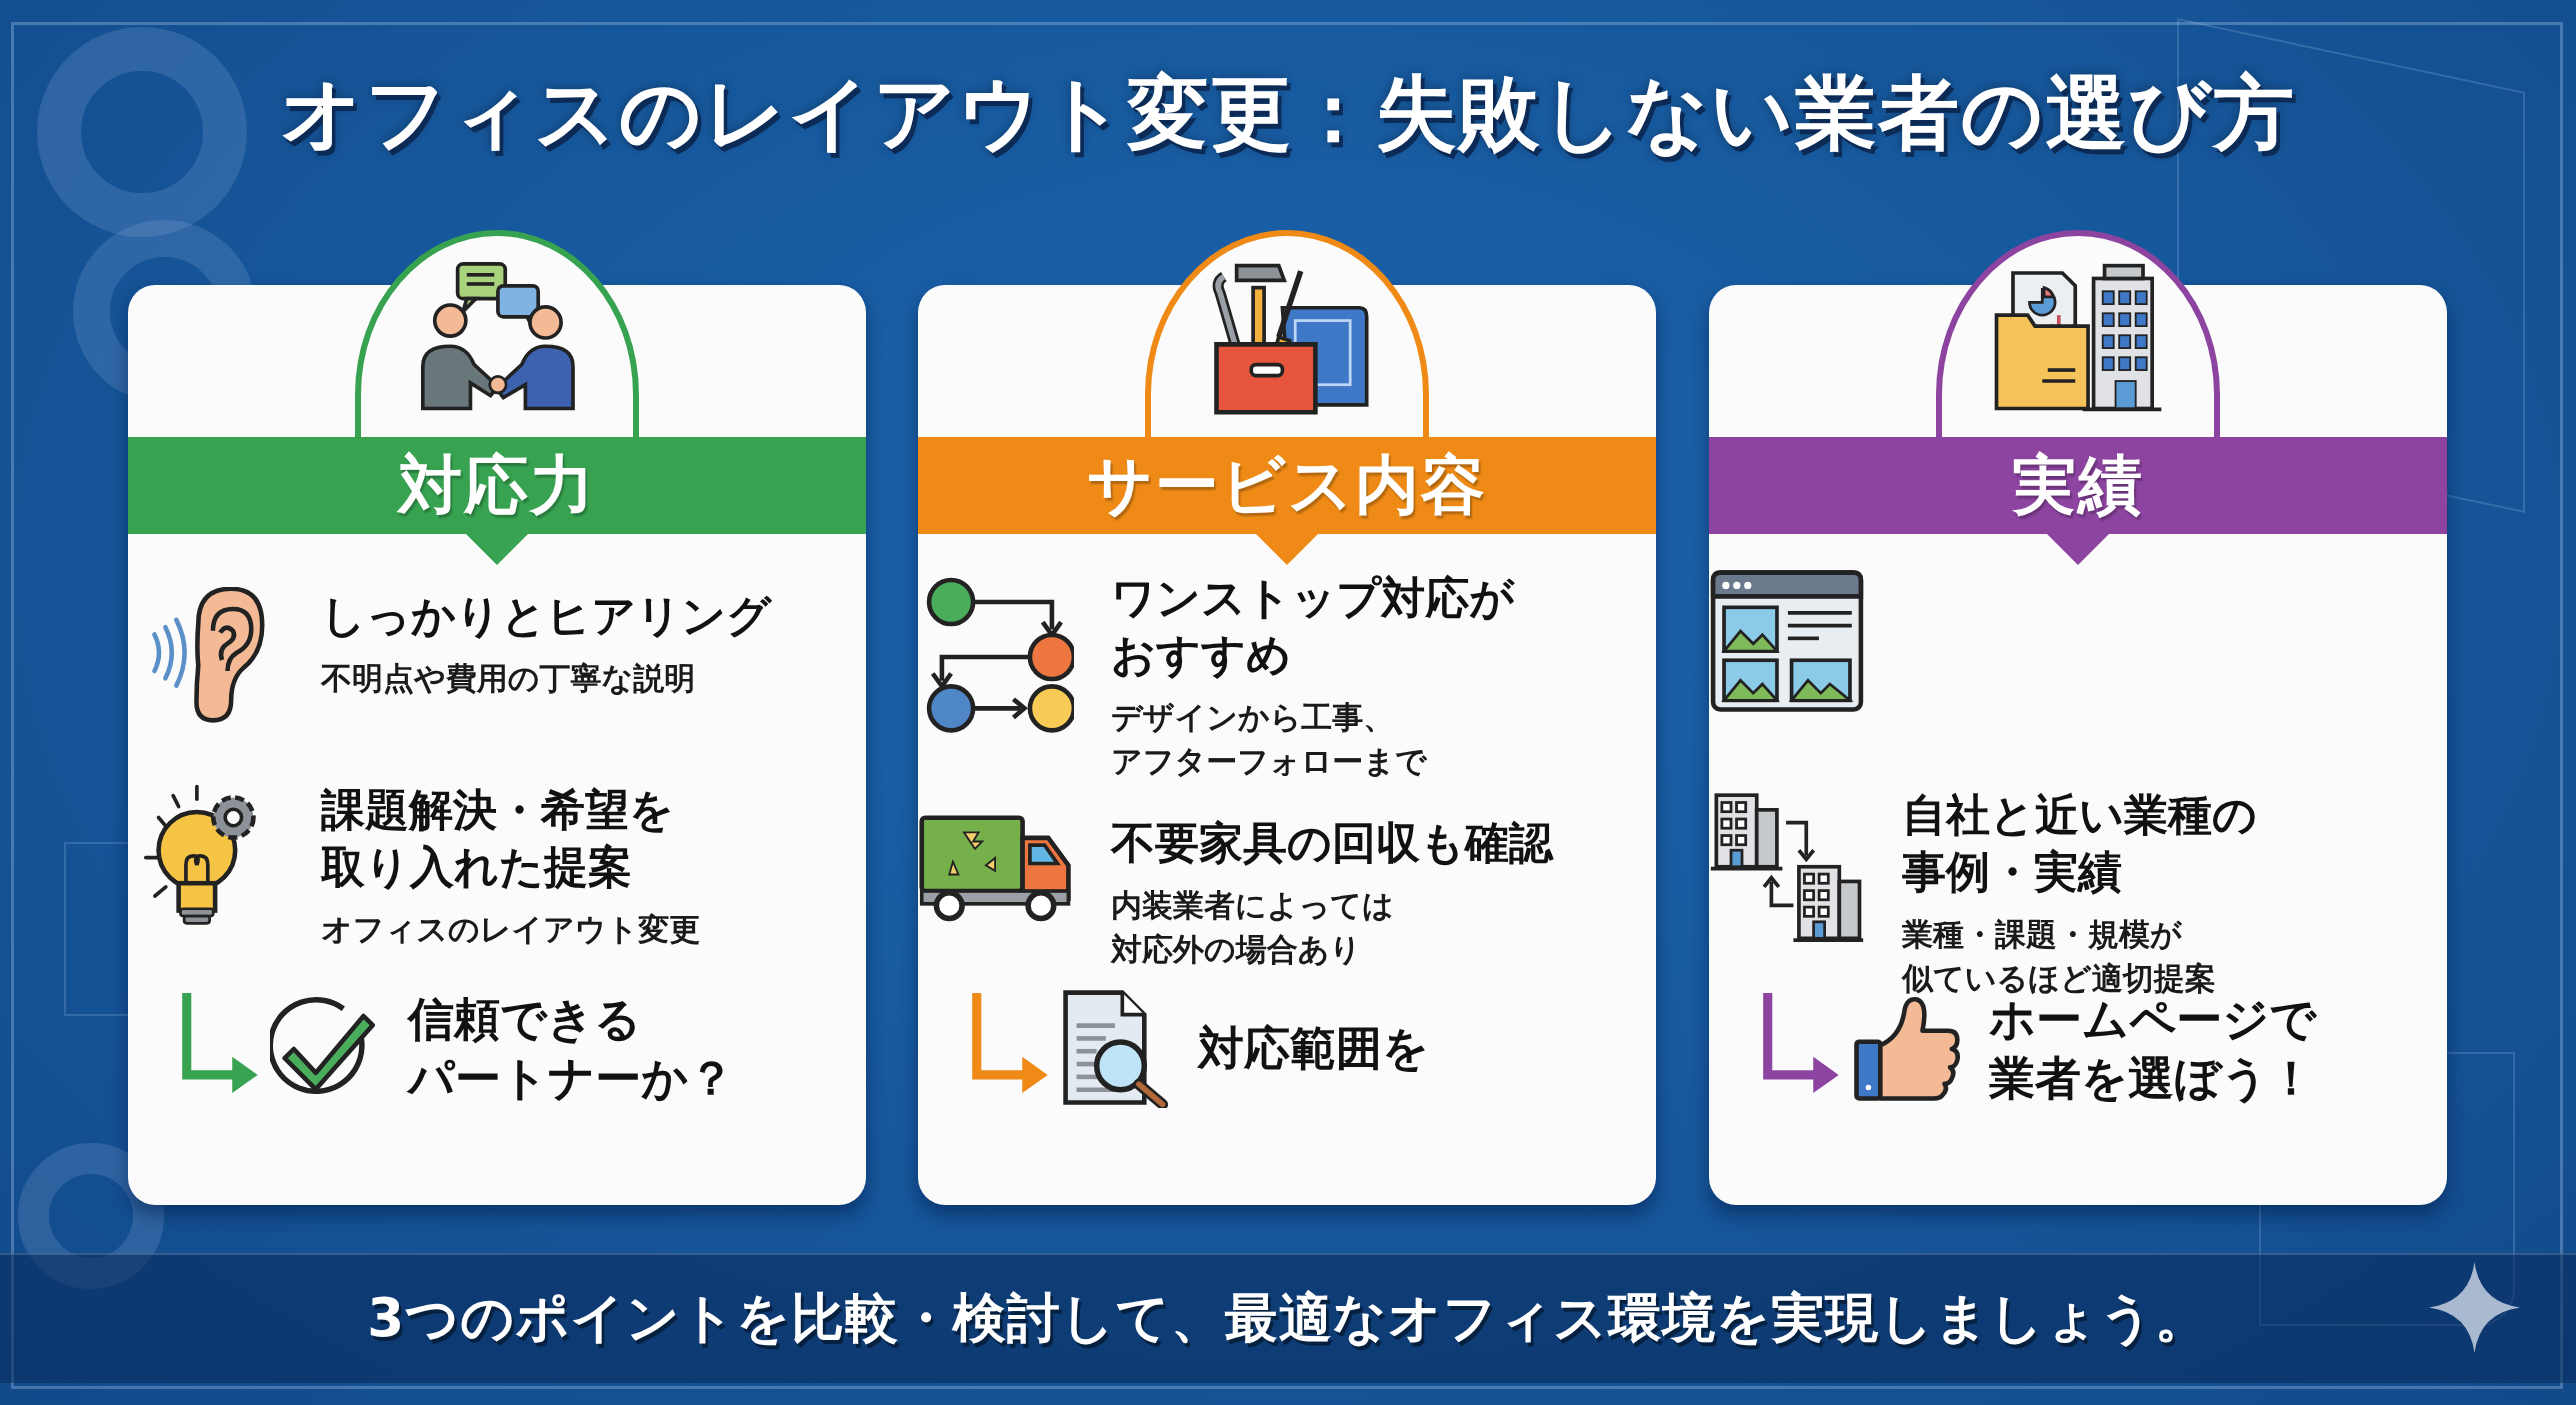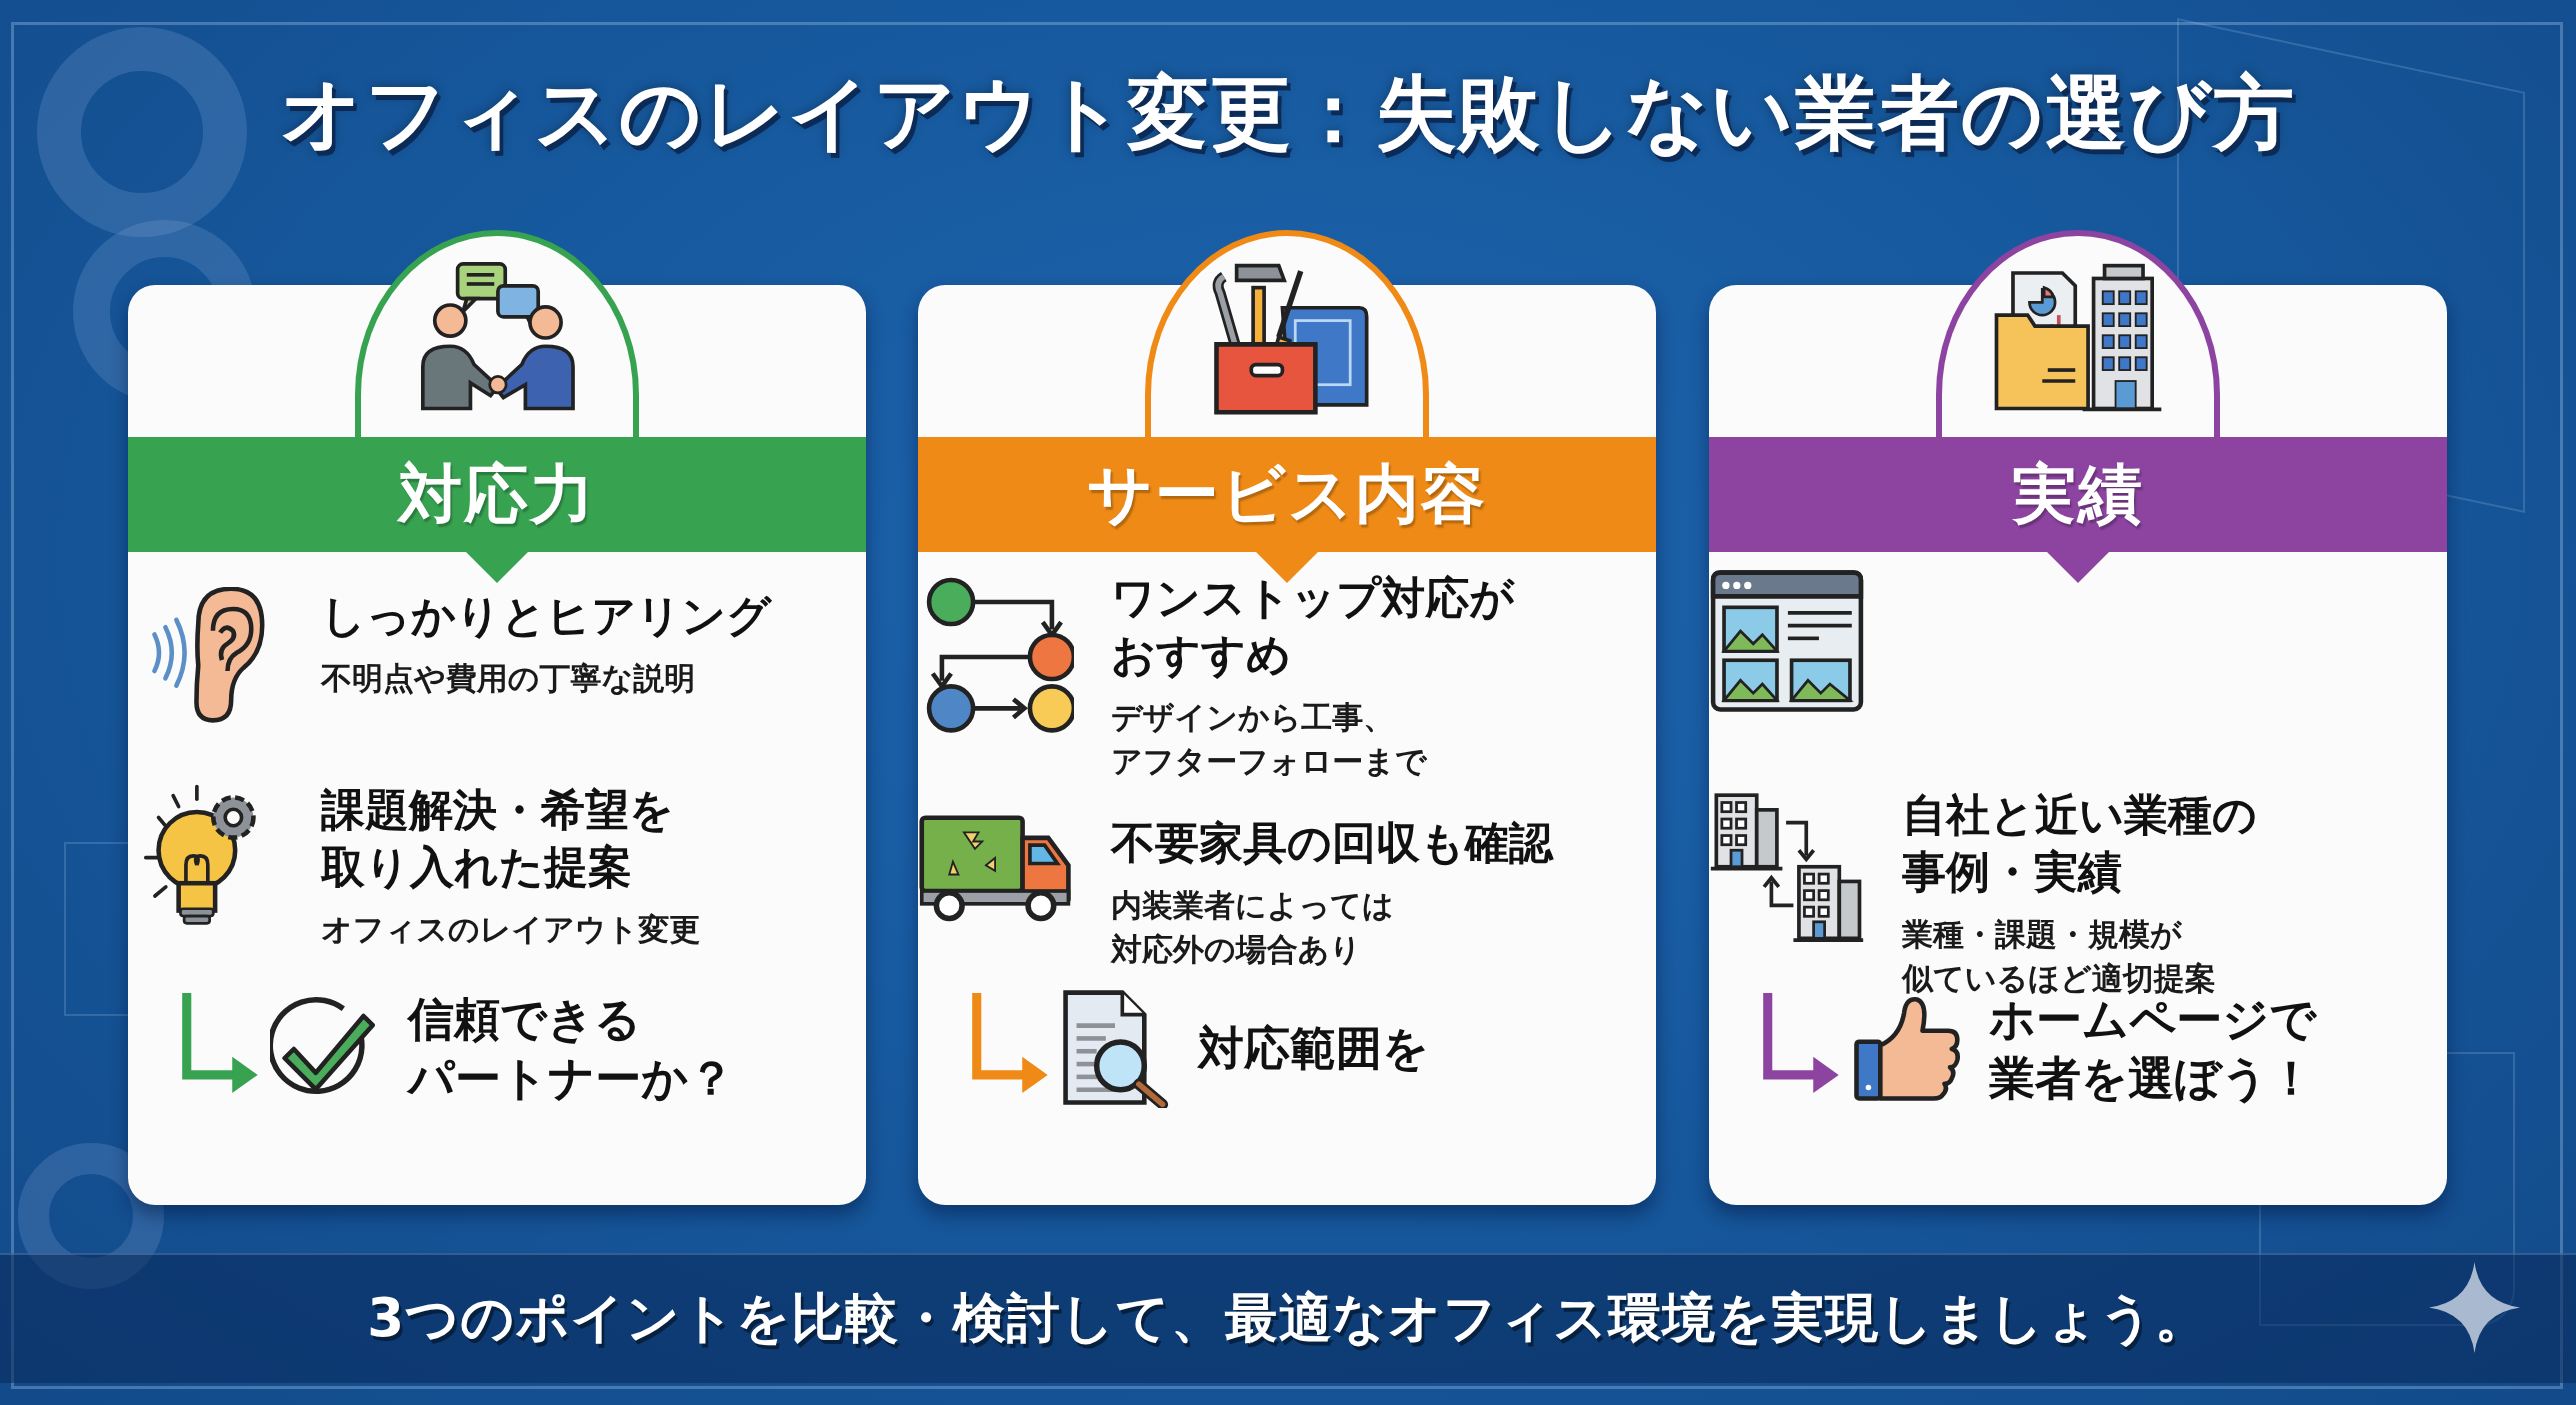--- a/index.html
+++ b/index.html
@@ -43,21 +43,21 @@
   .card.c1 { left: 128px; }
   .card.c2 { left: 918px; }
   .card.c3 { left: 1709px; }
   .icon-bubble {
     position: absolute; left: 50%; top: -55px; transform: translateX(-50%);
     width: 284px; height: 274px; border-radius: 50% 50% 0 0 / 60% 60% 0 0;
     background: #fbfbfb; border: 6.4px solid var(--accent); border-bottom: none;
     display: flex; justify-content: center; padding-top: 24px;
   }
   .band {
-    position: absolute; left: 0; right: 0; top: 152px; height: 115px;
+    position: absolute; left: 0; right: 0; top: 152px; height: 97px;
     background: var(--accent);
     display: flex; align-items: center; justify-content: center;
     color: #fff; font-size: 64px; font-weight: bold; letter-spacing: 1.8px;
     text-shadow: 1.8px 2.7px 1.8px rgba(0,0,0,0.25);
   }
   .band::after {
     content: ""; position: absolute; left: 50%; bottom: -31px; transform: translateX(-50%);
     border-left: 33px solid transparent; border-right: 33px solid transparent;
     border-top: 33px solid var(--accent);
   }

